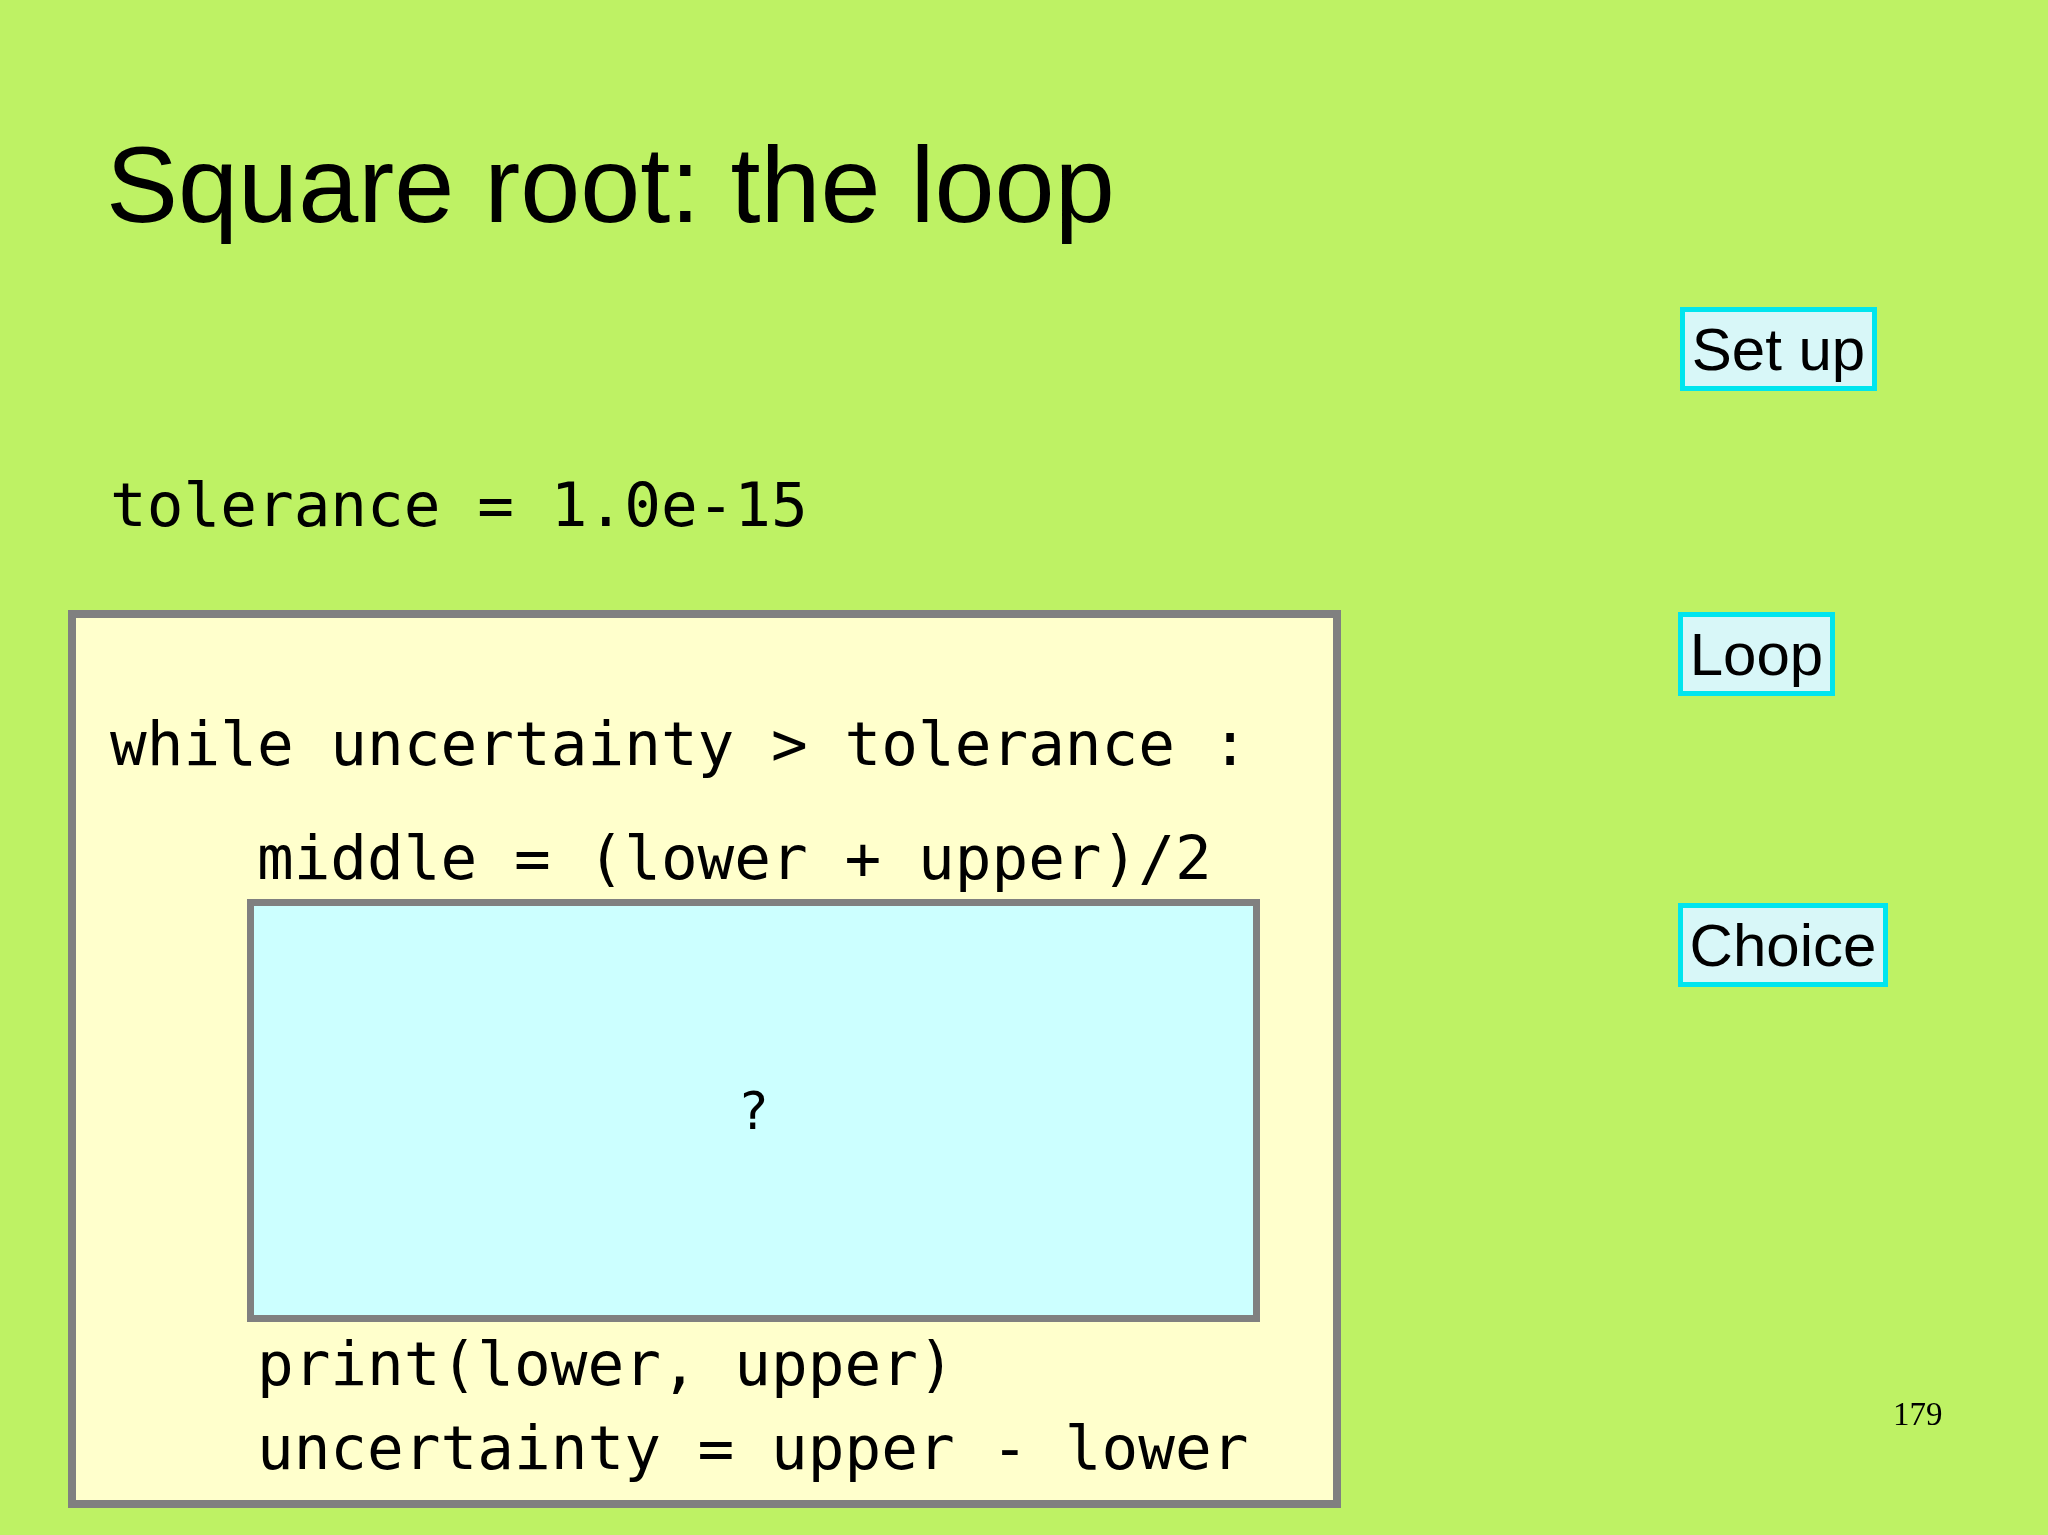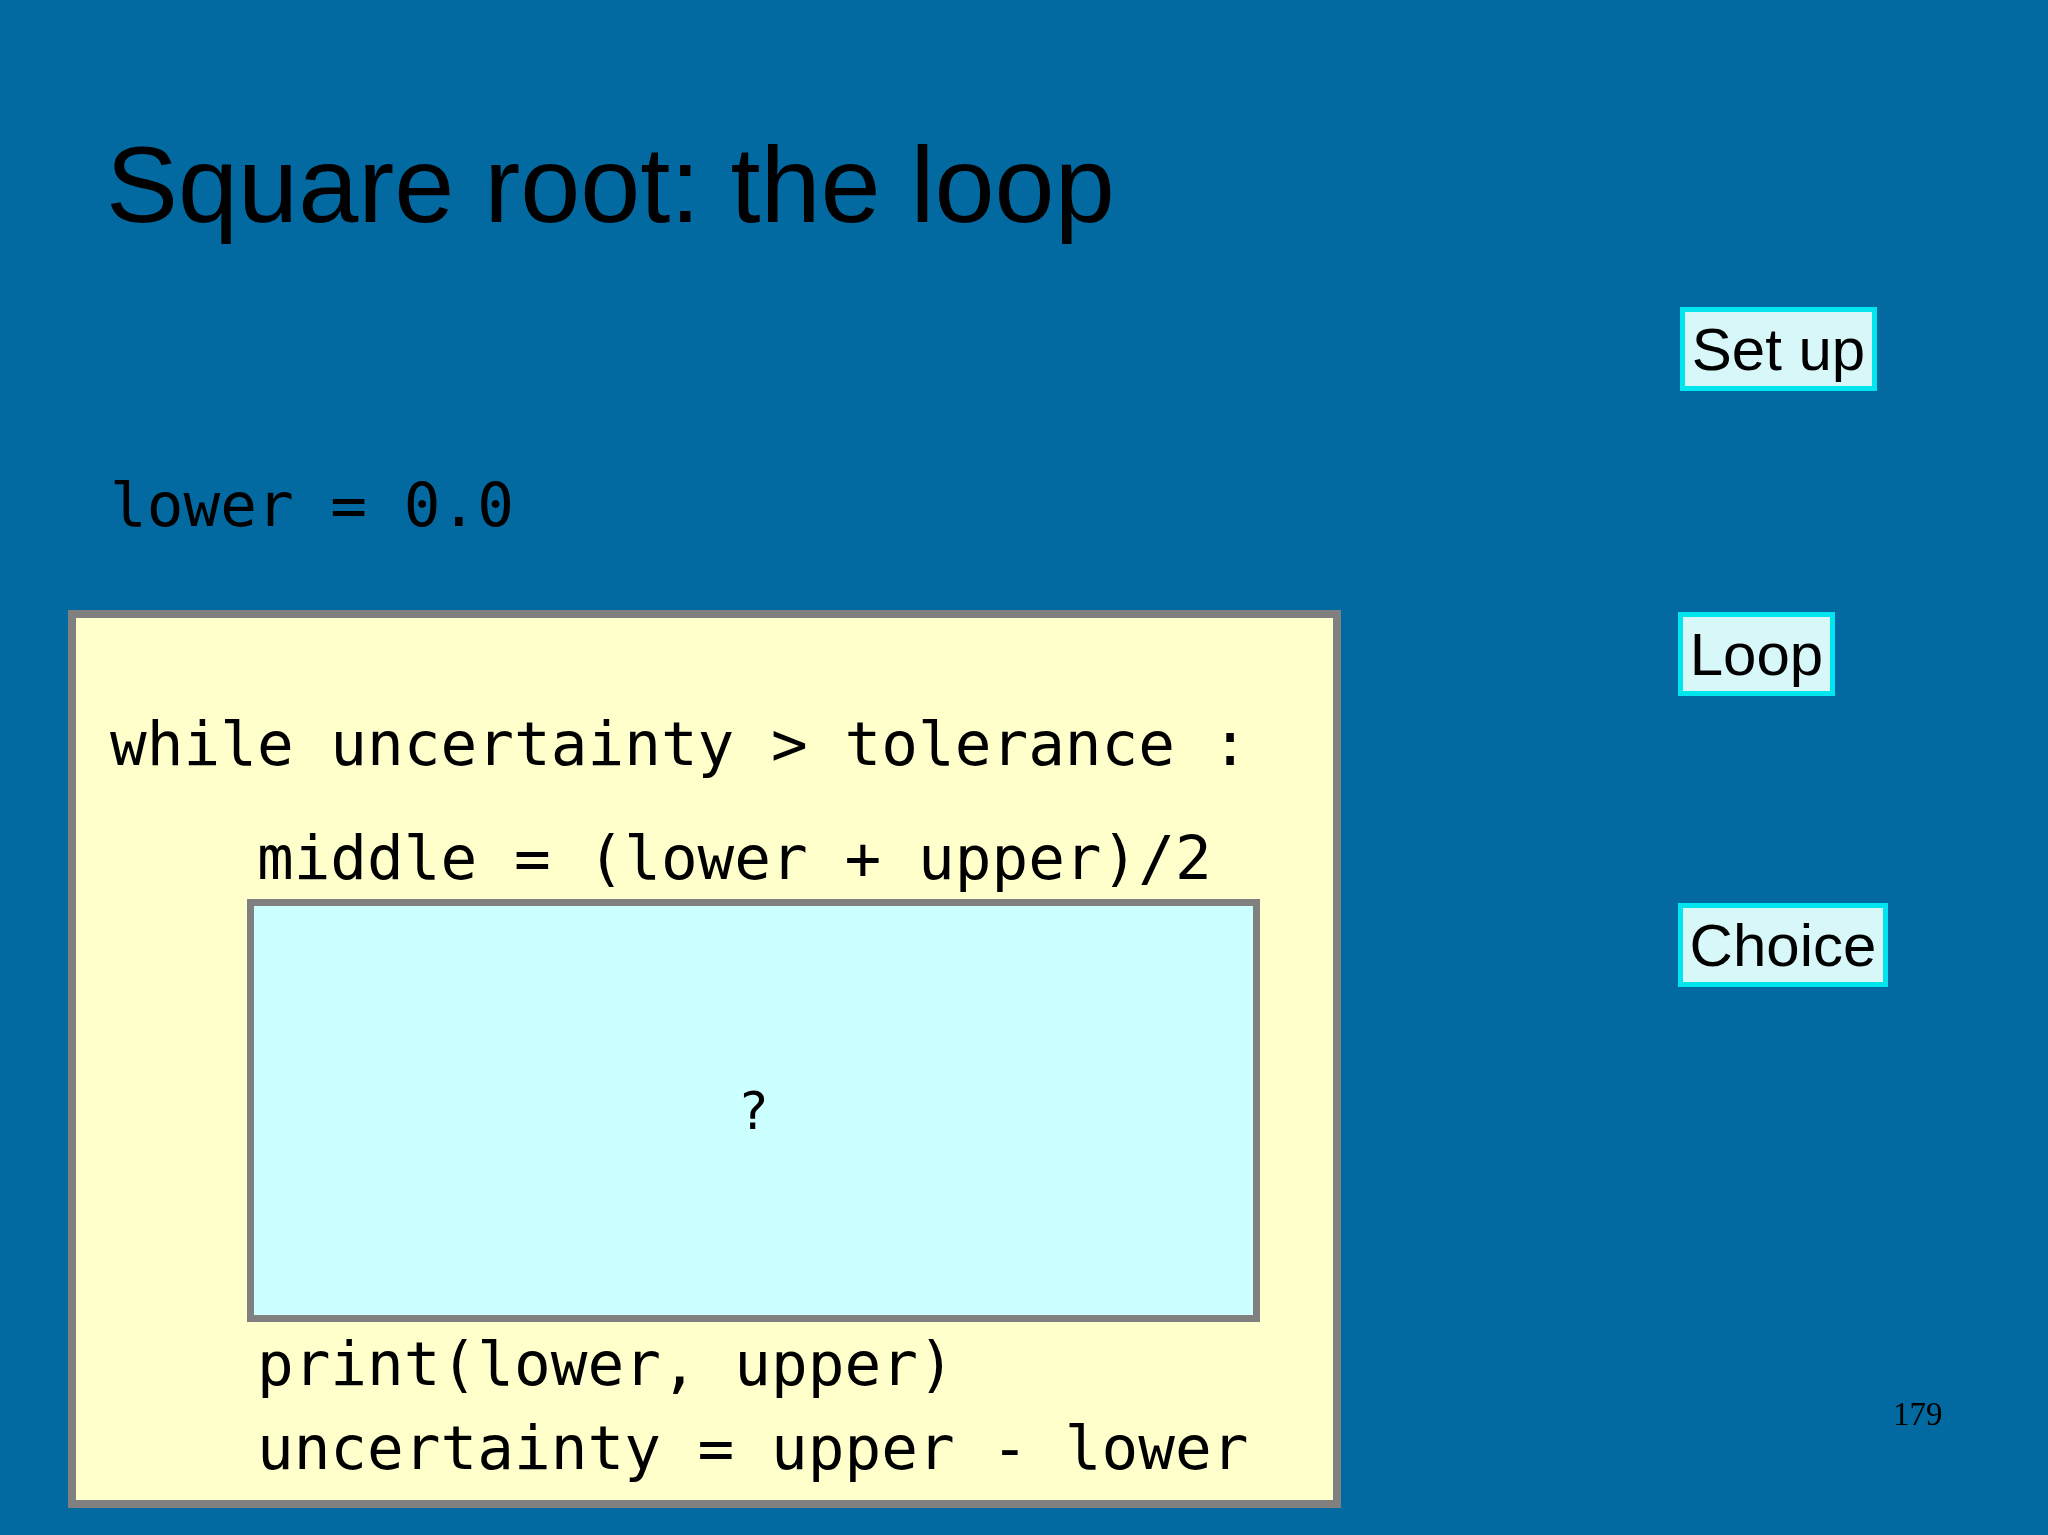--- a/index.html
+++ b/index.html
@@ -1,20 +1,20 @@
 <!DOCTYPE html>
 <html><head>
 <meta charset="utf-8">
 <style>
   html, body { margin: 0; padding: 0; background: #ffffff; }
   .slide {
     position: relative;
     width: 2048px;
     height: 1535px;
-    background: #0369a1;
+    background: #bef264;
     overflow: hidden;
     font-family: "Liberation Sans", sans-serif;
     color: #000000;
   }
   .title {
     position: absolute;
     left: 106px;
     top: 115px;
     font-size: 108px;
     line-height: 1.3;
@@ -84,20 +84,21 @@
   }
 </style>
 </head>
 <body>
 
 <div class="slide">
 
   <div class="title">Square root: the loop</div>
 
   <div class="setup-code code">
+    <div>tolerance = 1.0e-15</div>
     <div>lower = 0.0</div>
     <div>upper = 2.0</div>
     <div>uncertainty = upper - lower</div>
   </div>
 
   <div class="loop-box"></div>
 
   <div class="code code-line-abs while-line">while uncertainty &gt; tolerance :</div>
 
   <div class="code code-line-abs middle-line">    middle = (lower + upper)/2</div>

